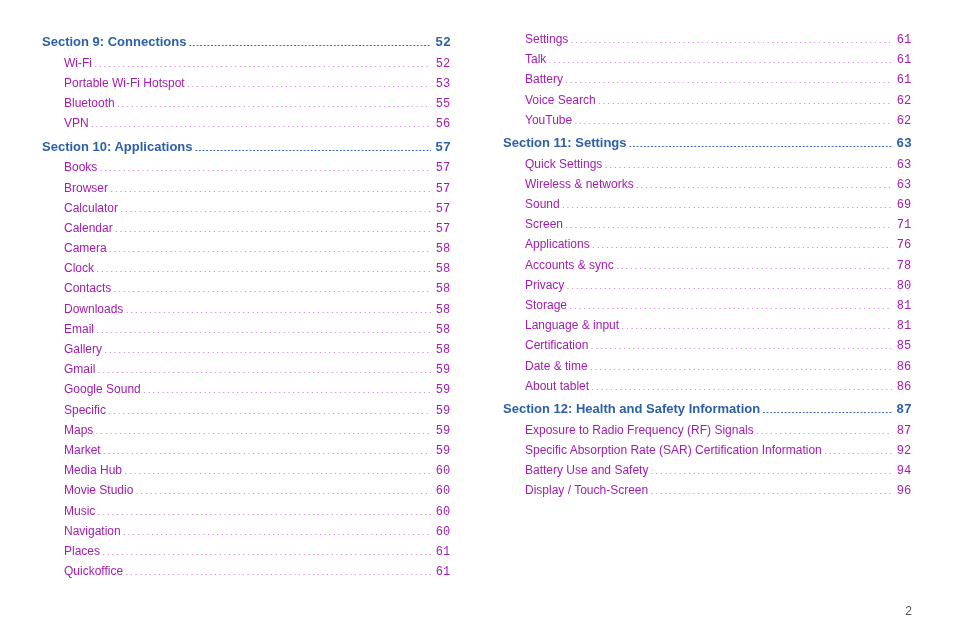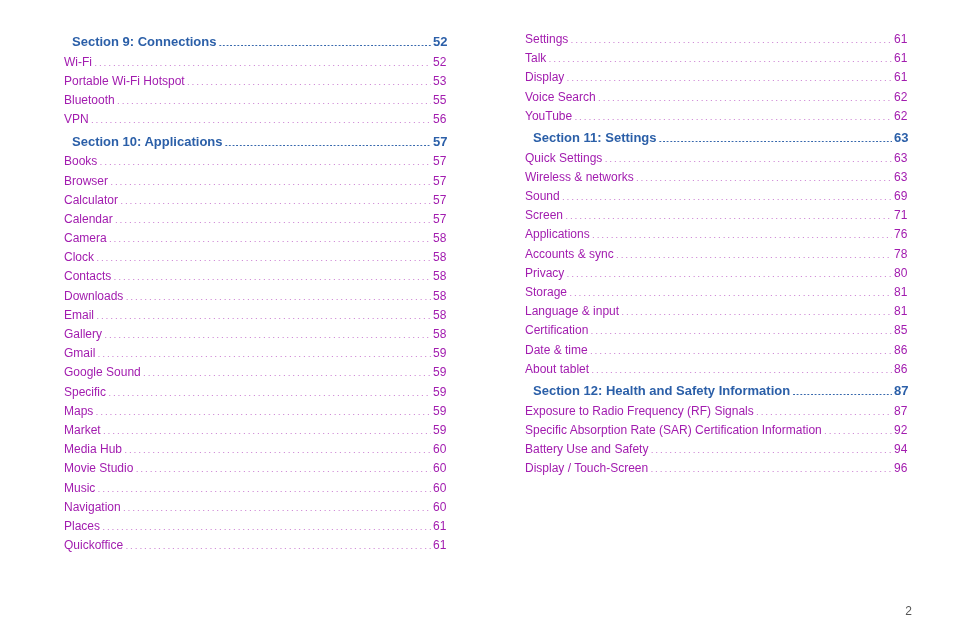--- a/index.html
+++ b/index.html
@@ -25,21 +25,20 @@
       display: flex;
       align-items: baseline;
       line-height: 1.6;
       white-space: nowrap;
     }
     .section-row {
       color: #2b5fa8;
       font-weight: bold;
       font-size: 13px;
       margin-top: 2px;
-      margin-left: 30px;
     }
     .item-row {
       padding-left: 22px;
       color: #a21caf;
       font-size: 12px;
     }
     .label {
       flex: 0 0 auto;
       padding-right: 2px;
     }
@@ -58,22 +57,23 @@
     }
     .section-row .dots::after {
       content: "..........................................................................................................................................................";
       letter-spacing: 0;
       font-weight: bold;
       color: #2b5fa8;
     }
     .page {
       flex: 0 0 auto;
       padding-left: 2px;
-      text-align: left;
+      text-align: center;
       min-width: 22px;
+      font-family: Liberation Mono, monospace;
     }
     .section-row .page {
       color: #2b5fa8;
     }
     .pagenum {
       position: absolute;
       bottom: 18px;
       right: 42px;
       font-size: 12px;
       color: #555;
@@ -225,21 +225,21 @@
         <span class="label">Settings</span>
         <span class="dots"></span>
         <span class="page">61</span>
       </div>
       <div class="item-row">
         <span class="label">Talk</span>
         <span class="dots"></span>
         <span class="page">61</span>
       </div>
       <div class="item-row">
-        <span class="label">Display</span>
+        <span class="label">Battery</span>
         <span class="dots"></span>
         <span class="page">61</span>
       </div>
       <div class="item-row">
         <span class="label">Voice Search</span>
         <span class="dots"></span>
         <span class="page">62</span>
       </div>
       <div class="item-row">
         <span class="label">YouTube</span>

